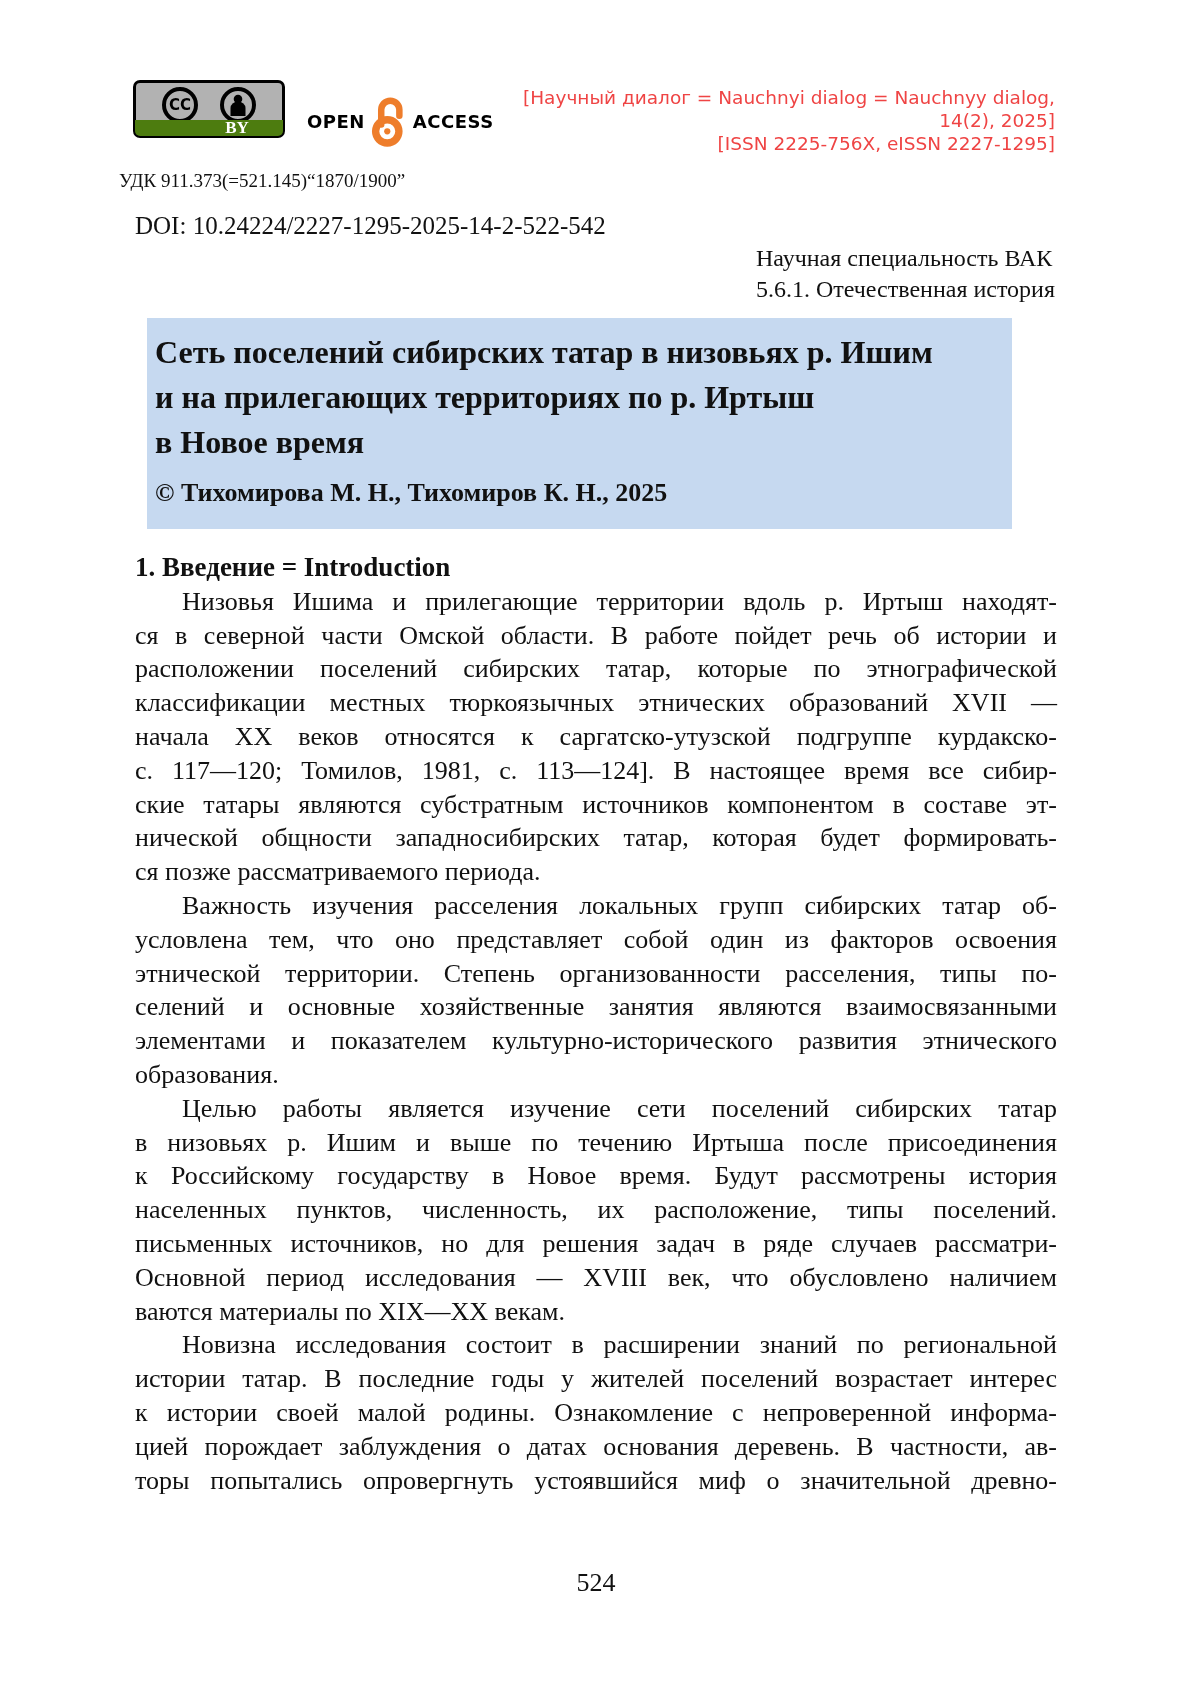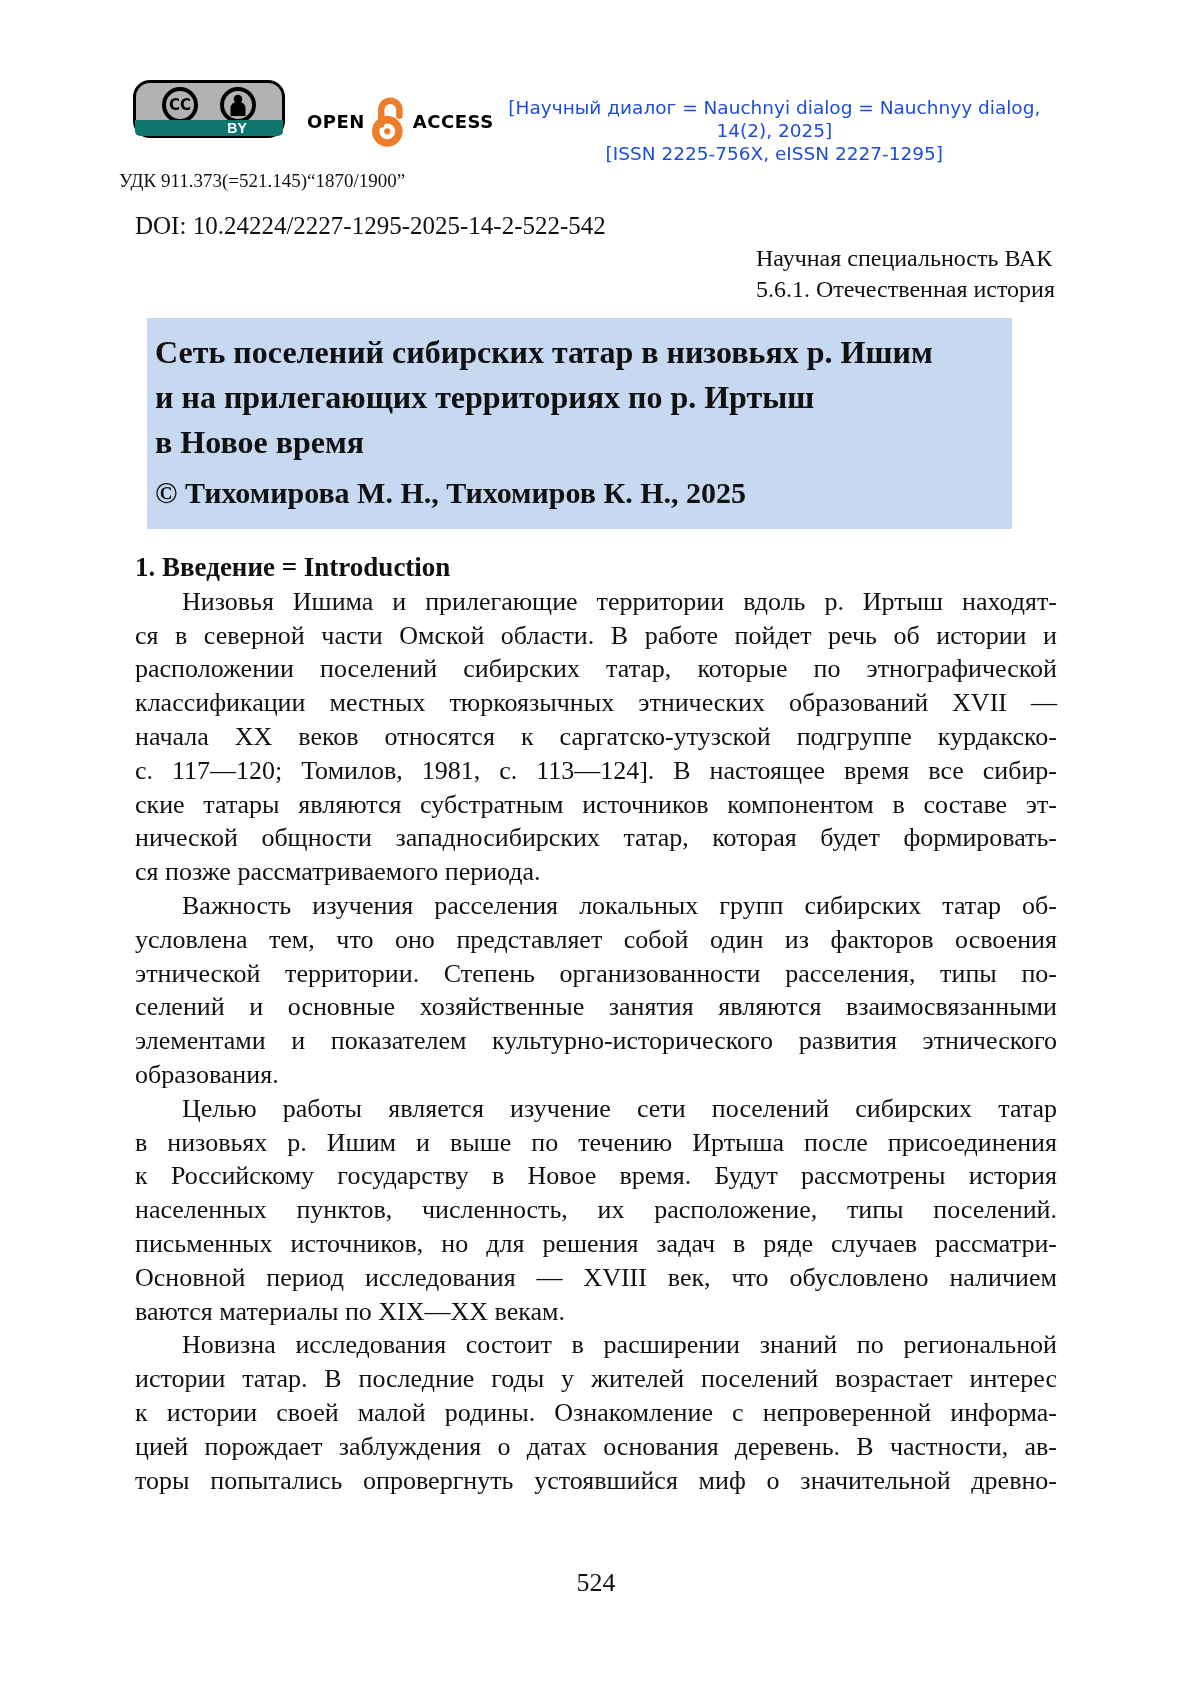--- a/index.html
+++ b/index.html
@@ -20,73 +20,73 @@
   }
 
   
   .badge-row{
     position:absolute;top:80px;left:133px;width:922px;
     display:flex;align-items:flex-start;
   }
   .cc-badge{
     position:relative;width:152px;height:58px;
     background:var(--badge-gray);
-    border:3px solid #000;border-radius:17px;
+    border:3px solid #000;border-radius:7px;
     flex:0 0 auto;
   }
   .cc-circles{
     position:absolute;top:3px;left:0;width:100%;height:38px;
     display:flex;justify-content:center;gap:22px;align-items:center;
   }
   .cc-circle{
     width:36px;height:36px;border-radius:50%;
     border:4px solid #000;background:var(--badge-gray);
     display:flex;align-items:center;justify-content:center;
     font-family:"DejaVu Sans", sans-serif;font-weight:bold;font-size:15px;color:#000;
   }
   .cc-strip{
     position:absolute;left:-1px;right:-1px;bottom:-1px;height:16px;
-    background:#0f766e;border-radius:0 0 5px 5px;
-    color:#fff;font-family:Liberation Sans, sans-serif;
-    font-size:14px;font-weight:bold;line-height:16px;
+    background:#4d7c0f;border-radius:0 0 5px 5px;
+    color:#fff;font-family:Liberation Serif, serif;
+    font-size:17px;font-weight:bold;line-height:16px;
     text-align:center;padding-left:56px;
   }
   .oa-logo{
     display:flex;align-items:center;
     margin-left:22px;margin-top:14px;flex:0 0 auto;
     font-family:"DejaVu Sans", sans-serif;font-weight:bold;
     font-size:18px;letter-spacing:0.5px;color:#000;
   }
   .oa-lock{margin:0 5px;display:block;}
   .journal-head{
-    margin-left:auto;margin-top:16px;
-    text-align:center;
+    margin-left:auto;margin-top:6px;
+    text-align:right;
     font-family:"DejaVu Sans", sans-serif;
-    font-size:18.5px;line-height:23px;color:#1d4ed8;
+    font-size:18.5px;line-height:23px;color:#ef4444;
   }
 
   
   .udk{position:absolute;top:170px;left:119px;font-size:19px;}
   .doi{position:absolute;top:212px;left:135px;font-size:25px;}
   .vak{
     position:absolute;top:243px;right:145px;
     text-align:left;font-size:24px;line-height:31px;
   }
 
   
   .title-block{
     position:absolute;top:318px;left:147px;width:865px;
     background:var(--blue);
     padding:12px 10px 20px 8px;
   }
   .title-lines .line{
     font-size:32px;font-weight:bold;line-height:45px;
   }
   .copyright{
-    font-size:30px;font-weight:bold;margin-top:12px;line-height:32px;
+    font-size:26px;font-weight:bold;margin-top:12px;line-height:32px;
   }
 
   
   .article{
     position:absolute;top:551px;left:135px;width:922px;
     font-size:26px;line-height:33.8px;
   }
   .section-heading{font-weight:bold;font-size:27px;}
   .para .line{
     text-align:justify;

